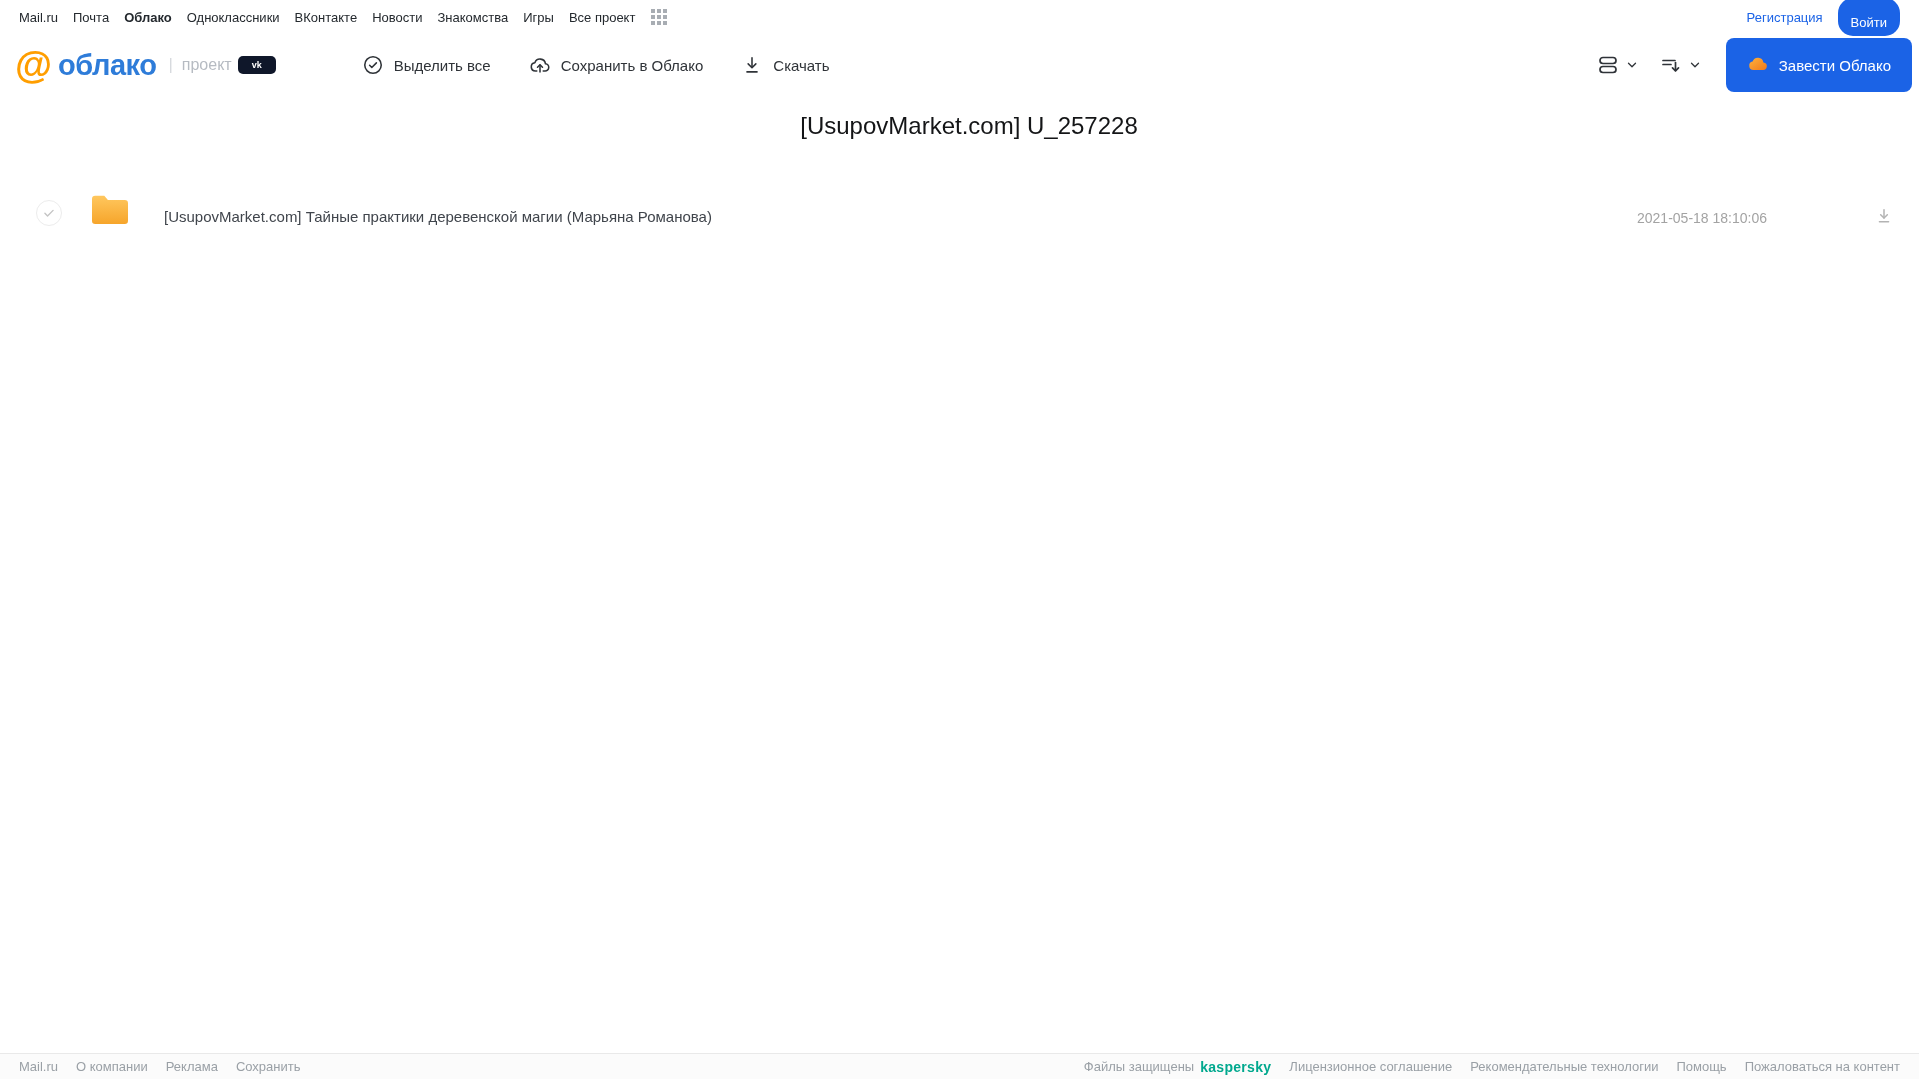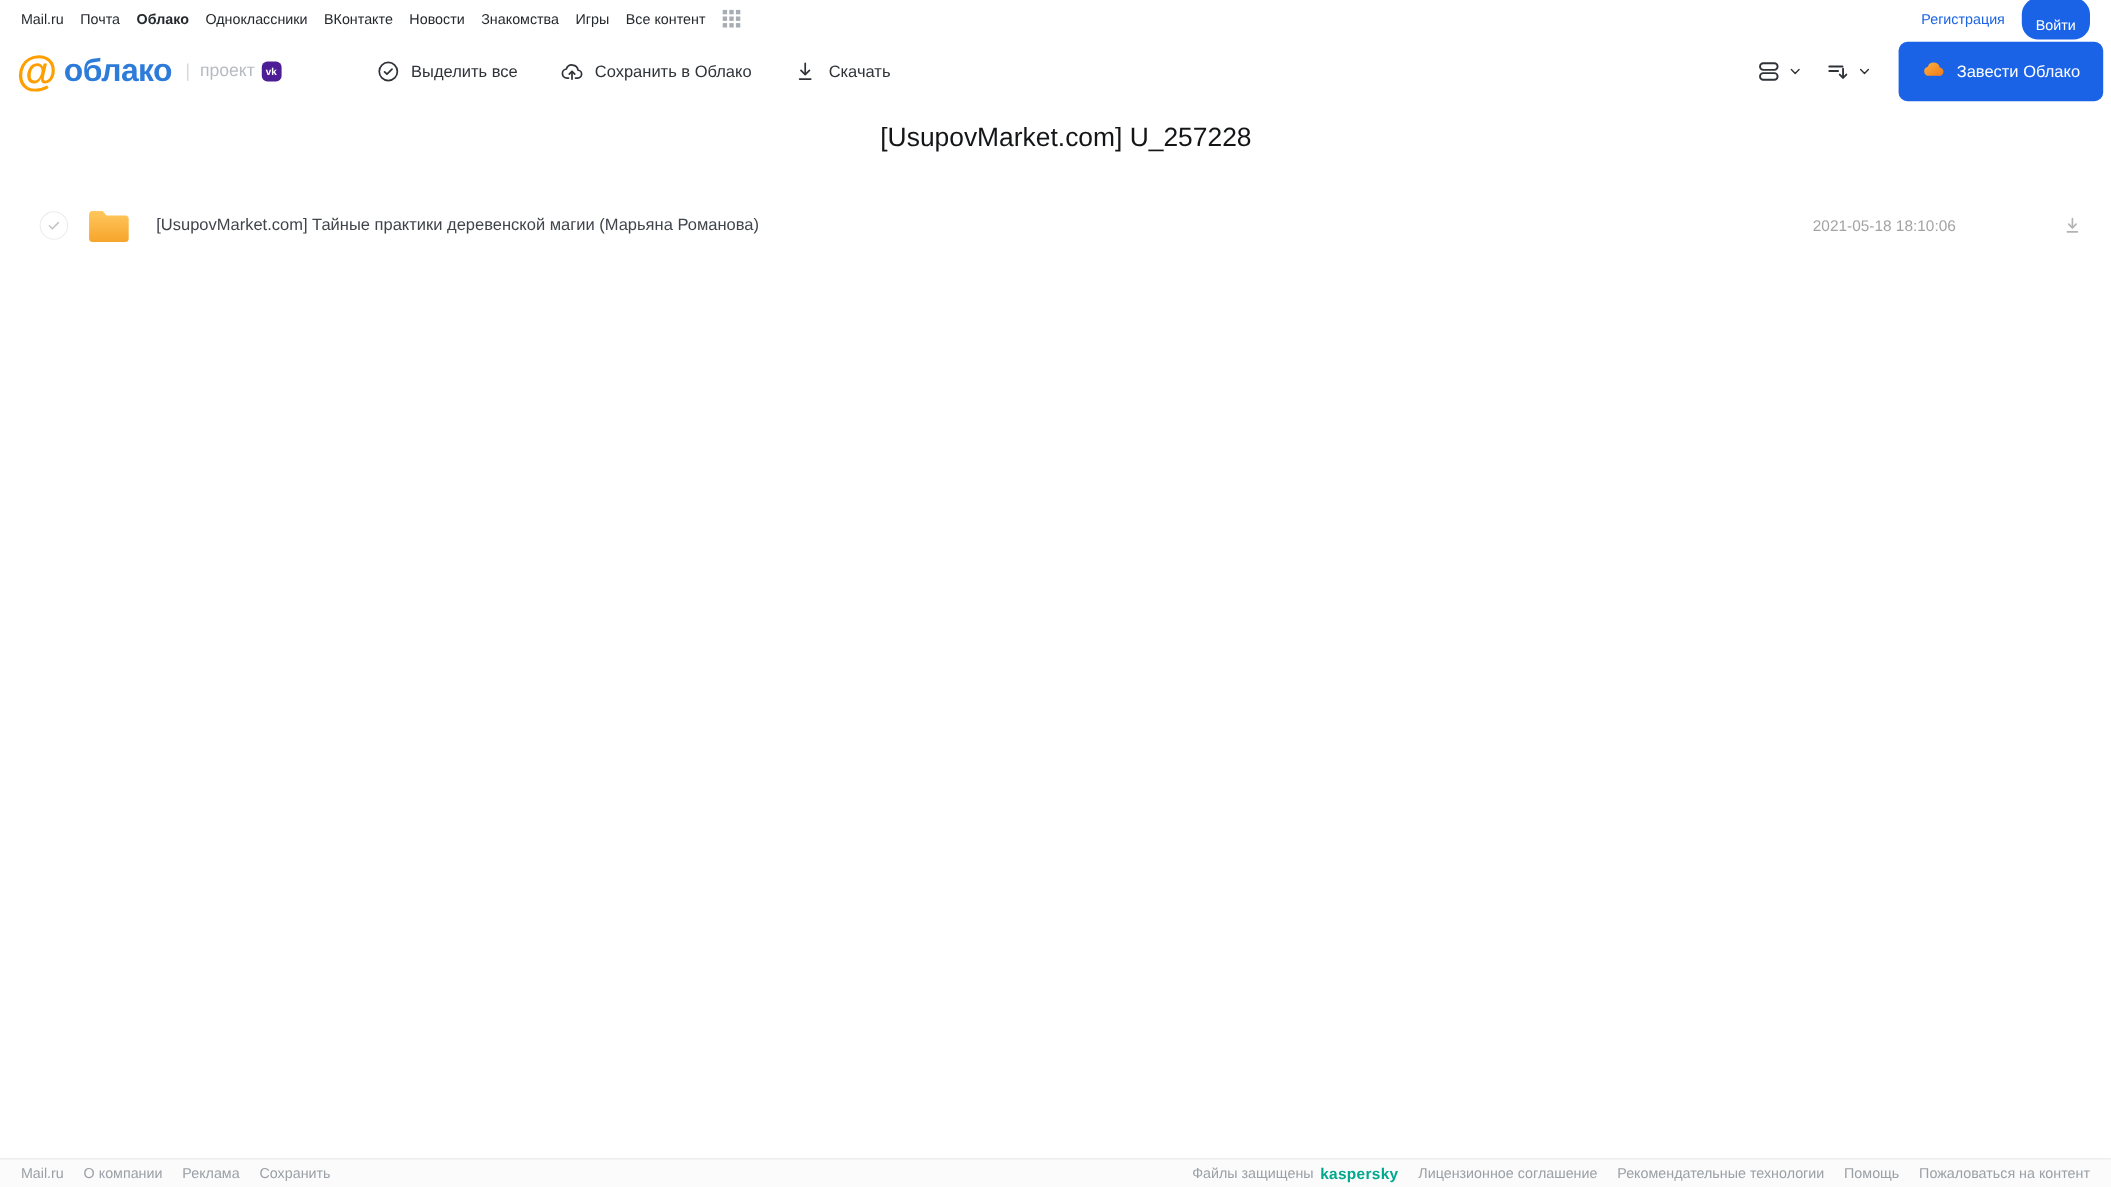--- a/index.html
+++ b/index.html
@@ -22,33 +22,33 @@
   .reg-link { color:#1b63e6; }
   .login-btn { background:#1b63e6; color:#fff; border:none; border-radius:15px; padding:17px 13px 6px; font-size:13px; }
 
   
   .header { display:flex; align-items:center; height:62px; padding:0 7px 0 15px; }
   .logo-area { display:flex; align-items:center; cursor:pointer; }
   .at-logo { font-size:38px; line-height:36px; font-weight:700; color:#ff9e00; }
   .logo-text { font-size:29px; font-weight:700; color:#2e7cd9; margin-left:6px; letter-spacing:-0.5px; }
   .logo-pipe { color:#d7dade; font-size:17px; margin-left:12px; }
   .project-label { color:#b6bbc2; font-size:16px; margin-left:9px; }
-  .vk-badge { width:18px; height:18px; margin-left:6px; background:#4c1d95; color:#fff; border-radius:5px;
+  .vk-badge { width:38px; height:18px; margin-left:6px; background:#0f172a; color:#fff; border-radius:5px;
               font-size:9px; font-weight:700; display:flex; align-items:center; justify-content:center; }
   .toolbar { display:flex; align-items:center; gap:38px; margin-left:86px; }
   .tb-btn { display:flex; align-items:center; gap:10px; background:none; border:none; font-size:15px; color:#2f3338; padding:0; }
   .tb-btn svg, .icon-btn svg { display:block; }
   .hdr-right { margin-left:auto; display:flex; align-items:center; gap:20px; }
   .icon-btn { display:flex; align-items:center; gap:5px; background:none; border:none; padding:0; }
   .create-btn { height:54px; padding:0 21px; display:flex; align-items:center; gap:10px;
                 background:#1b63e6; color:#fff; border:none; border-radius:8px; font-size:15px; margin-left:4px; }
 
   
   .page-title { margin:16px 0 0 19px; font-size:24px; font-weight:400; color:#141517;text-align:center; }
-  .file-row { margin-top:44px; height:42px; display:flex; align-items:center; cursor:pointer; }
+  .file-row { margin-top:44px; height:42px; display:flex; align-items:flex-end; cursor:pointer;gap:11px; }
   .row-checkbox { margin-left:36px; width:26px; height:26px; border-radius:50%; border:1px solid #ececec;
                   background:#fff; display:flex; align-items:center; justify-content:center; flex:none; }
   .folder-icon { margin-left:17px; flex:none; width:40px; height:34px; }
   .name-wrap { flex:1; margin-left:23px; overflow:hidden; white-space:nowrap; }
   .file-name { font-size:15px; color:#40454c; }
   .file-date { font-size:14px; color:#a3a3a3; margin-right:96px; flex:none; }
   .row-dl-btn { background:none; border:none; padding:0; margin-right:25px; flex:none; display:flex; }
 
   
   .footer { position:absolute; left:0; right:0; bottom:0; height:26px; background:#fbfbfb;
@@ -66,21 +66,21 @@
 <div class="topnav">
   <nav class="tn-left">
     <a class="tn-link">Mail.ru</a>
     <a class="tn-link">Почта</a>
     <a class="tn-link current">Облако</a>
     <a class="tn-link">Одноклассники</a>
     <a class="tn-link">ВКонтакте</a>
     <a class="tn-link">Новости</a>
     <a class="tn-link">Знакомства</a>
     <a class="tn-link">Игры</a>
-    <a class="tn-link">Все контент</a>
+    <a class="tn-link">Все проект</a>
     <span class="grid-icon">
       <i></i>
         <i></i>
         <i></i>
         <i></i>
         <i></i>
         <i></i>
         <i></i>
         <i></i>
         <i></i>

